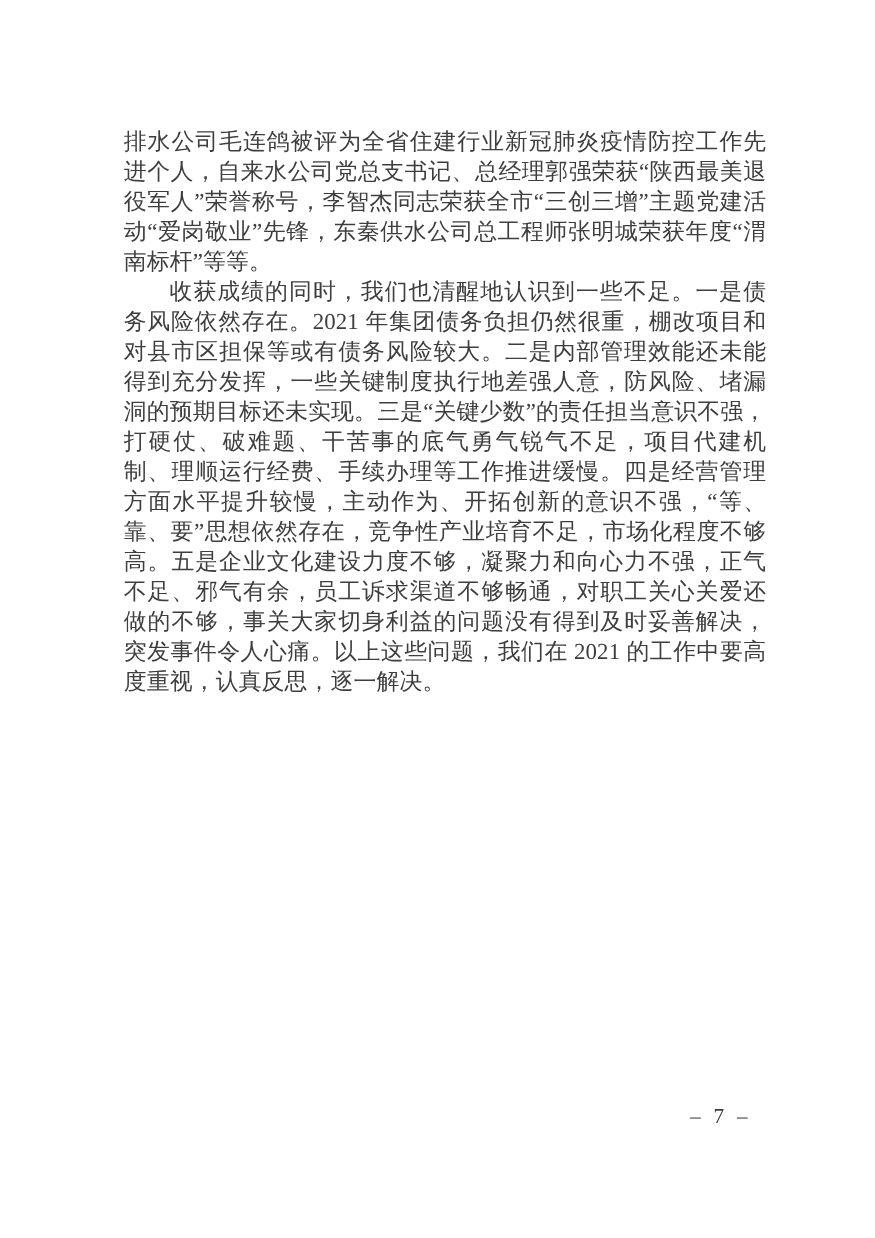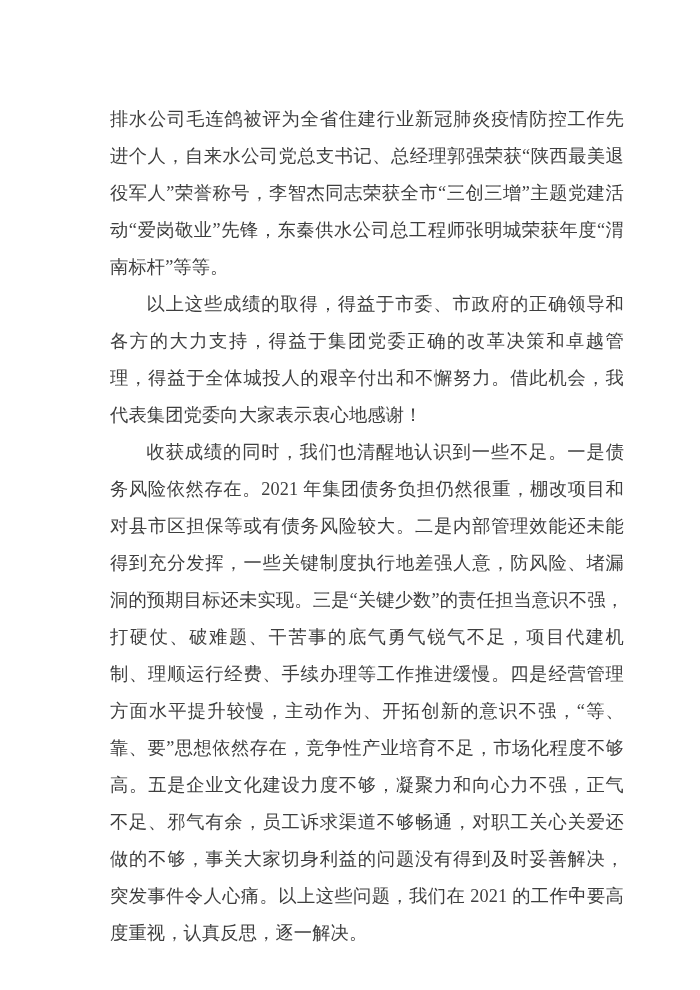--- a/index.html
+++ b/index.html
@@ -17,25 +17,24 @@
   .page {
     position: absolute;
     inset: 0;
   }
   .text-block {
     position: absolute;
     left: 99px;
     top: 101px;
     width: 514px;
     font-size: 18.3px;
-    line-height: 37px;
+    line-height: 24px;
     text-align: justify;
     letter-spacing: 0.1px;
     color: #3e3e3e;
-    margin-left: 11px;
   }
   .text-block p.para {
     margin: 0;
     padding: 0;
   }
   .text-block p.indent {
     text-indent: 2em;
   }
   .text-block span.bold {
     font-weight: 400;
@@ -49,17 +48,16 @@
     color: #3e3e3e;
     white-space: pre;
   }
 </style>
 </head>
 <body style="background: rgb(255, 255, 255);">
 
 <div class="page">
   <div class="text-block" style="color: rgb(62, 62, 62);">
       <p class="para"><span>排水公司毛连鸽被评为全省住建行业新冠肺炎疫情防控工作先进个人，自来水公司党总支书记、总经理郭强荣获“陕西最美退役军人”荣誉称号，李智杰同志荣获全市“三创三增”主题党建活动“爱岗敬业”先锋，东秦供水公司总工程师张明城荣获年度“渭南标杆”等等。</span></p>
-      <p class="para indent"><span>以上这些成绩的取得，得益于市委、市政府的正确领导和各方的大力支持，得益于集团党委正确的改革决策和卓越管理，得益于全体城投人的艰辛付出和不懈努力。借此机会，我代表集团党委向大家表示衷心地感谢！</span></p>
       <p class="para indent"><span>收获成绩的同时，我们也清醒地认识到一些不足。</span><span class="bold">一是</span><span>债务风险依然存在。2021 年集团债务负担仍然很重，棚改项目和对县市区担保等或有债务风险较大。</span><span class="bold">二是</span><span>内部管理效能还未能得到充分发挥，一些关键制度执行地差强人意，防风险、堵漏洞的预期目标还未实现。</span><span class="bold">三是</span><span>“关键少数”的责任担当意识不强，打硬仗、破难题、干苦事的底气勇气锐气不足，项目代建机制、理顺运行经费、手续办理等工作推进缓慢。</span><span class="bold">四是</span><span>经营管理方面水平提升较慢，主动作为、开拓创新的意识不强，“等、靠、要”思想依然存在，竞争性产业培育不足，市场化程度不够高。</span><span class="bold">五是</span><span>企业文化建设力度不够，凝聚力和向心力不强，正气不足、邪气有余，员工诉求渠道不够畅通，对职工关心关爱还做的不够，事关大家切身利益的问题没有得到及时妥善解决，突发事件令人心痛。以上这些问题，我们在 2021 的工作中要高度重视，认真反思，逐一解决。</span></p>
     </div>
   <div class="page-number" style="color: rgb(62, 62, 62);">– 7 –</div>
 </div>
 
 </body></html>

